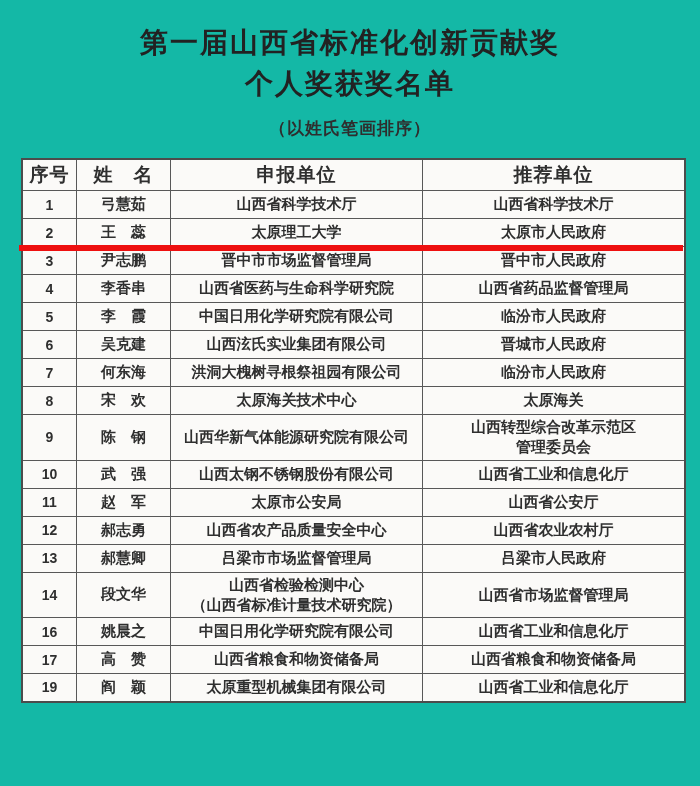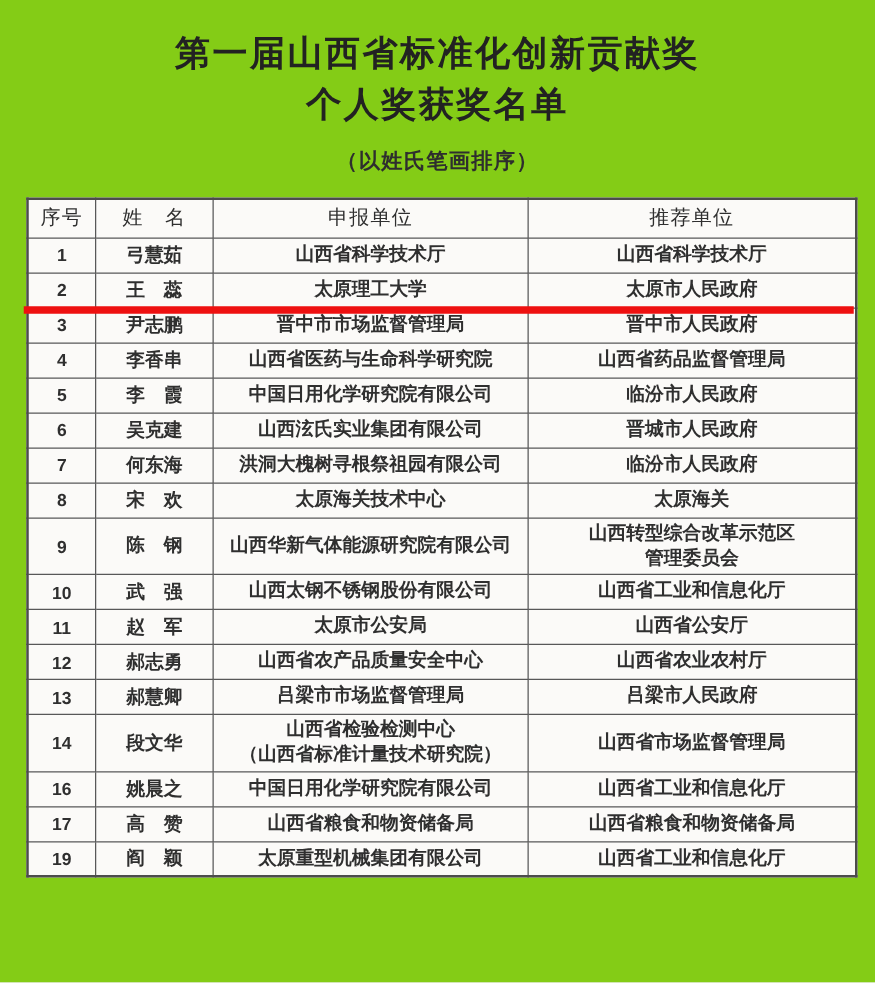--- a/index.html
+++ b/index.html
@@ -4,21 +4,21 @@
 <style>
   * { margin: 0; padding: 0; box-sizing: border-box; }
   html, body { background: #e9e9e7; }
   body { font-family: "Liberation Sans", sans-serif; }
 
   .page {
     position: relative;
     width: 700px;
     height: 786px;
     margin: 0 auto;
-    background: #84cc16;
+    background: #14b8a6;
     overflow: hidden;
     color: #2b2b2b;
   }
 
   .title-block {
     position: absolute;
     top: 22px;
     left: 0;
     width: 100%;
     text-align: center;
@@ -58,22 +58,22 @@
     text-align: center;
     vertical-align: middle;
     font-size: 15px;
     color: #2f2f2f;
     padding: 2px 4px;
     overflow: hidden;
   }
   .award-table thead tr { height: 31px; }
   .award-table tbody tr { height: 28px; }
   .award-table th {
-    font-weight: 400;
-    font-size: 16px;
+    font-weight: 700;
+    font-size: 19px;
     letter-spacing: 1px;
   }
   .award-table td { font-weight: 600; }
   .award-table td.cell-no { font-weight: 600; font-size: 14px; }
   .award-table td.cell-unit, .award-table td.cell-recommender {
     white-space: pre-line;
     line-height: 1.35;
     font-family: Liberation Serif, serif;
   }
 

